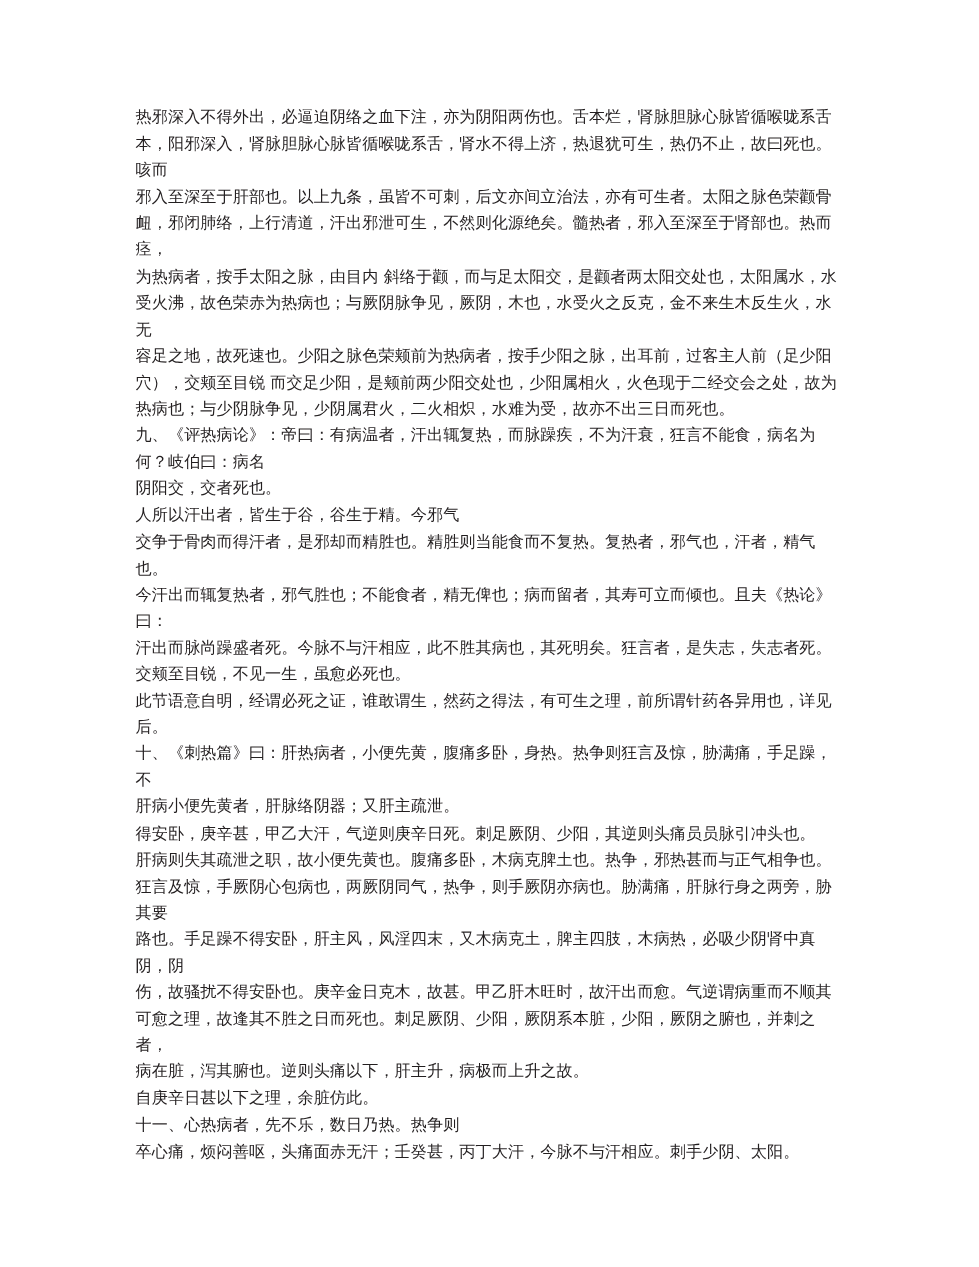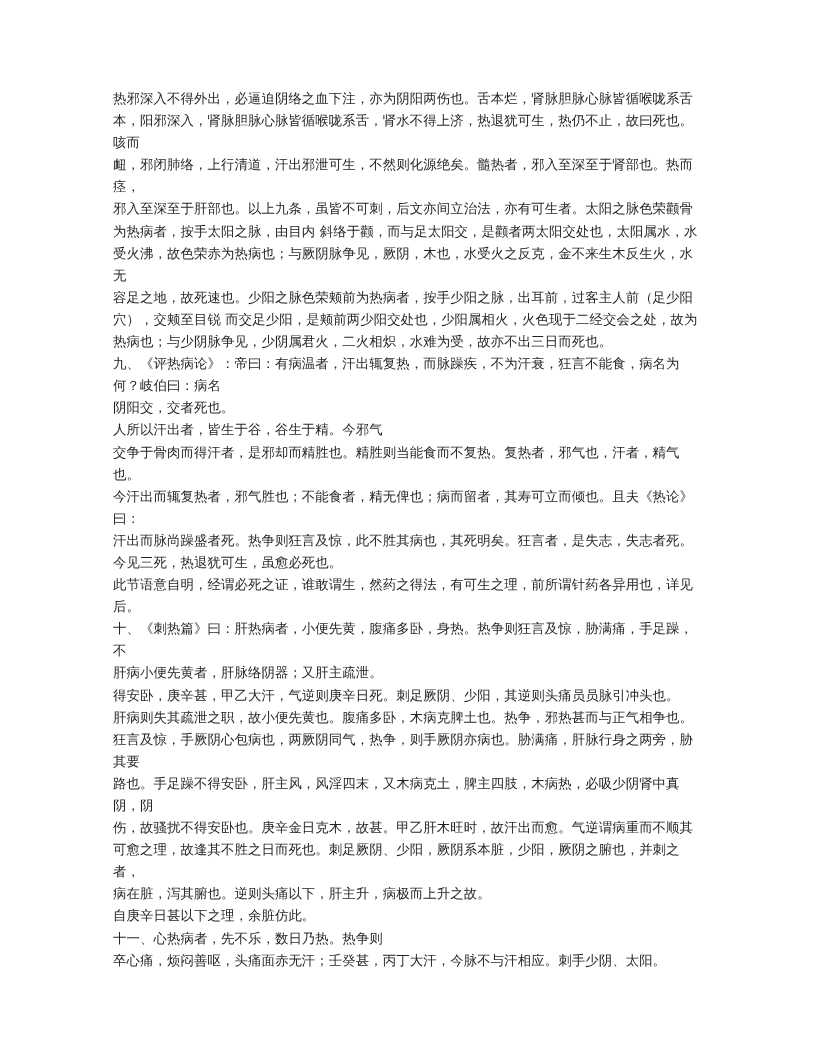--- a/index.html
+++ b/index.html
@@ -41,33 +41,33 @@
     font-family: "DejaVu Serif", "Liberation Serif", serif;
   }
 </style>
 </head>
 <body>
 
 <div class="page">
   <div class="text-column">
     <p class="doc-line">热邪深入不得外出，必逼迫阴络之血下注，亦为阴阳两伤也。舌本烂，肾脉胆脉心脉皆循喉咙系舌</p>
     <p class="doc-line">本，阳邪深入，肾脉胆脉心脉皆循喉咙系舌，肾水不得上济，热退犹可生，热仍不止，故曰死也。咳而</p>
+    <p class="doc-line">邪入至深至于肝部也。以上九条，虽皆不可刺，后文亦间立治法，亦有可生者。太阳之脉色荣颧骨</p>
     <p class="doc-line">衄，邪闭肺络，上行清道，汗出邪泄可生，不然则化源绝矣。髓热者，邪入至深至于肾部也。热而痉，</p>
-    <p class="doc-line">邪入至深至于肝部也。以上九条，虽皆不可刺，后文亦间立治法，亦有可生者。太阳之脉色荣颧骨</p>
     <p class="doc-line">为热病者，按手太阳之脉，由目内 斜络于颧，而与足太阳交，是颧者两太阳交处也，太阳属水，水受火沸，故色荣赤为热病也；与厥阴脉争见，厥阴，木也，水受火之反克，金不来生木反生火，水无</p>
     <p class="doc-line">容足之地，故死速也。少阳之脉色荣颊前为热病者，按手少阳之脉，出耳前，过客主人前（足少阳</p>
     <p class="doc-line">穴），交颊至目锐 而交足少阳，是颊前两少阳交处也，少阳属相火，火色现于二经交会之处，故为</p>
     <p class="doc-line">热病也；与少阴脉争见，少阴属君火，二火相炽，水难为受，故亦不出三日而死也。</p>
     <p class="doc-line">九、《评热病论》：帝曰：有病温者，汗出辄复热，而脉躁疾，不为汗衰，狂言不能食，病名为何？岐伯曰：病名</p>
     <p class="doc-line">阴阳交，交者死也。</p>
     <p class="doc-line">人所以汗出者，皆生于谷，谷生于精。今邪气</p>
     <p class="doc-line">交争于骨肉而得汗者，是邪却而精胜也。精胜则当能食而不复热。复热者，邪气也，汗者，精气也。</p>
     <p class="doc-line">今汗出而辄复热者，邪气胜也；不能食者，精无俾也；病而留者，其寿可立而倾也。且夫《热论》曰：</p>
-    <p class="doc-line">汗出而脉尚躁盛者死。热争则狂言及惊，此不胜其病也，其死明矣。狂言者，是失志，失志者死。</p>
-    <p class="doc-line">今见三死，热退犹可生，虽愈必死也。</p>
+    <p class="doc-line">汗出而脉尚躁盛者死。今脉不与汗相应，此不胜其病也，其死明矣。狂言者，是失志，失志者死。</p>
+    <p class="doc-line">交颊至目锐，不见一生，虽愈必死也。</p>
     <p class="doc-line">此节语意自明，经谓必死之证，谁敢谓生，然药之得法，有可生之理，前所谓针药各异用也，详见后。</p>
     <p class="doc-line">十、《刺热篇》曰：肝热病者，小便先黄，腹痛多卧，身热。热争则狂言及惊，胁满痛，手足躁，不</p>
     <p class="doc-line">肝病小便先黄者，肝脉络阴器；又肝主疏泄。</p>
     <p class="doc-line">得安卧，庚辛甚，甲乙大汗，气逆则庚辛日死。刺足厥阴、少阳，其逆则头痛员员脉引冲头也。</p>
     <p class="doc-line">肝病则失其疏泄之职，故小便先黄也。腹痛多卧，木病克脾土也。热争，邪热甚而与正气相争也。</p>
     <p class="doc-line">狂言及惊，手厥阴心包病也，两厥阴同气，热争，则手厥阴亦病也。胁满痛，肝脉行身之两旁，胁其要</p>
     <p class="doc-line">路也。手足躁不得安卧，肝主风，风淫四末，又木病克土，脾主四肢，木病热，必吸少阴肾中真阴，阴</p>
     <p class="doc-line">伤，故骚扰不得安卧也。庚辛金日克木，故甚。甲乙肝木旺时，故汗出而愈。气逆谓病重而不顺其</p>
     <p class="doc-line">可愈之理，故逢其不胜之日而死也。刺足厥阴、少阳，厥阴系本脏，少阳，厥阴之腑也，并刺之者，</p>
     <p class="doc-line">病在脏，泻其腑也。逆则头痛以下，肝主升，病极而上升之故。</p>

